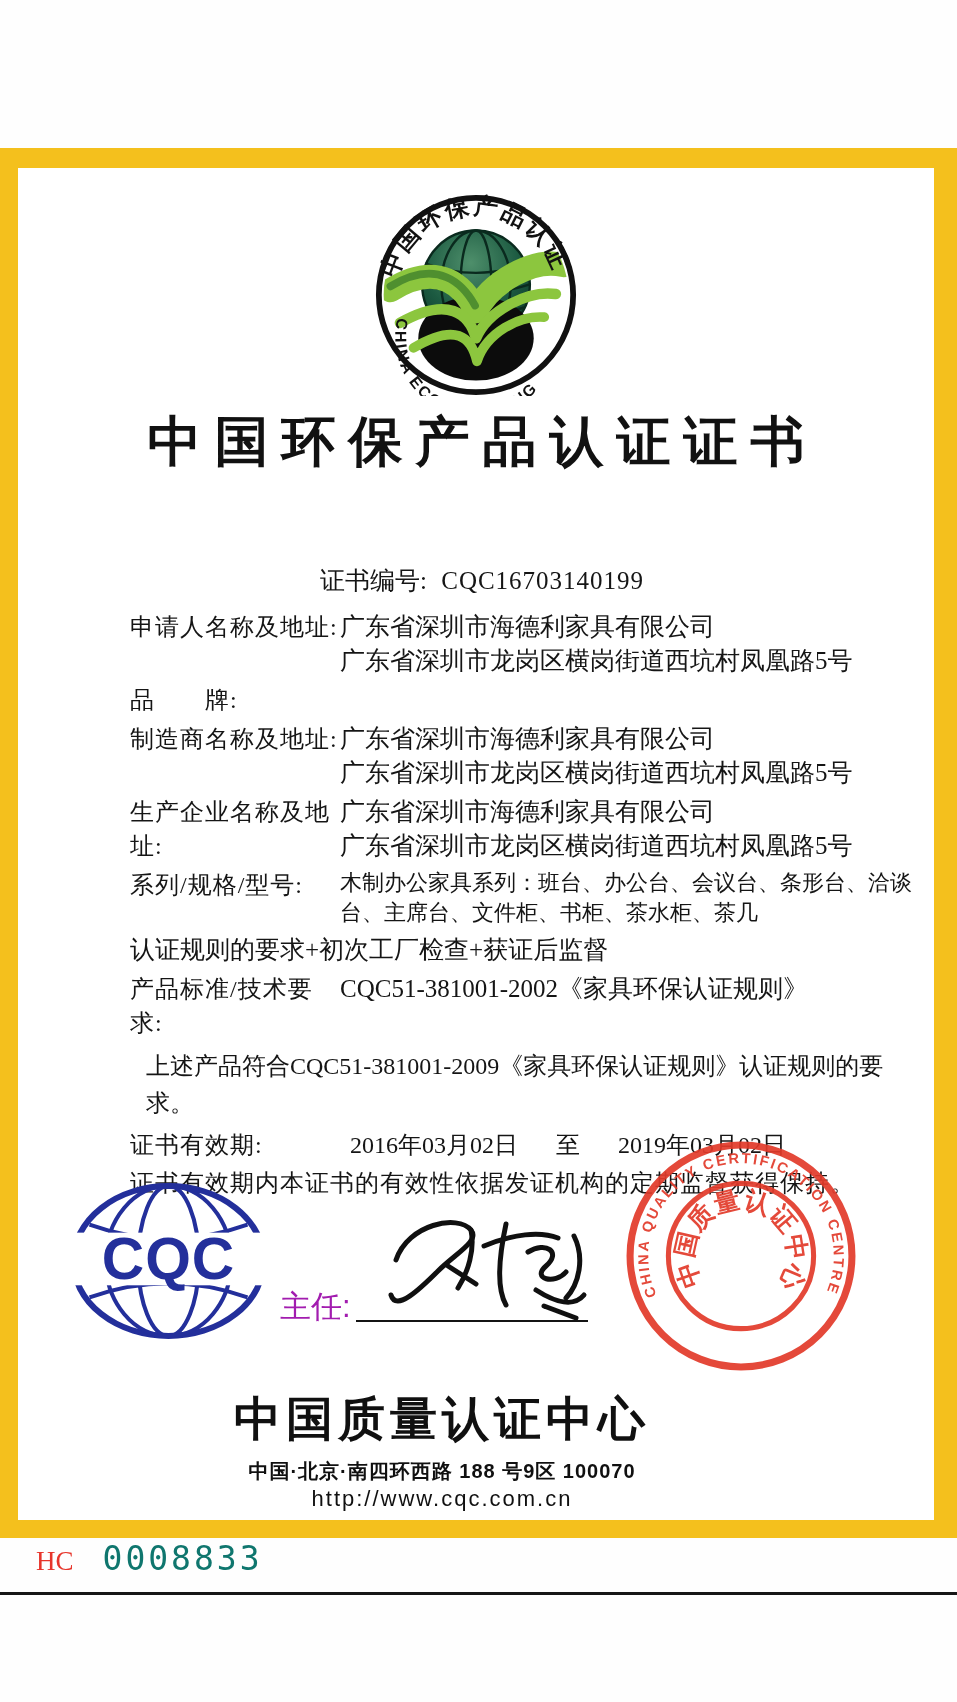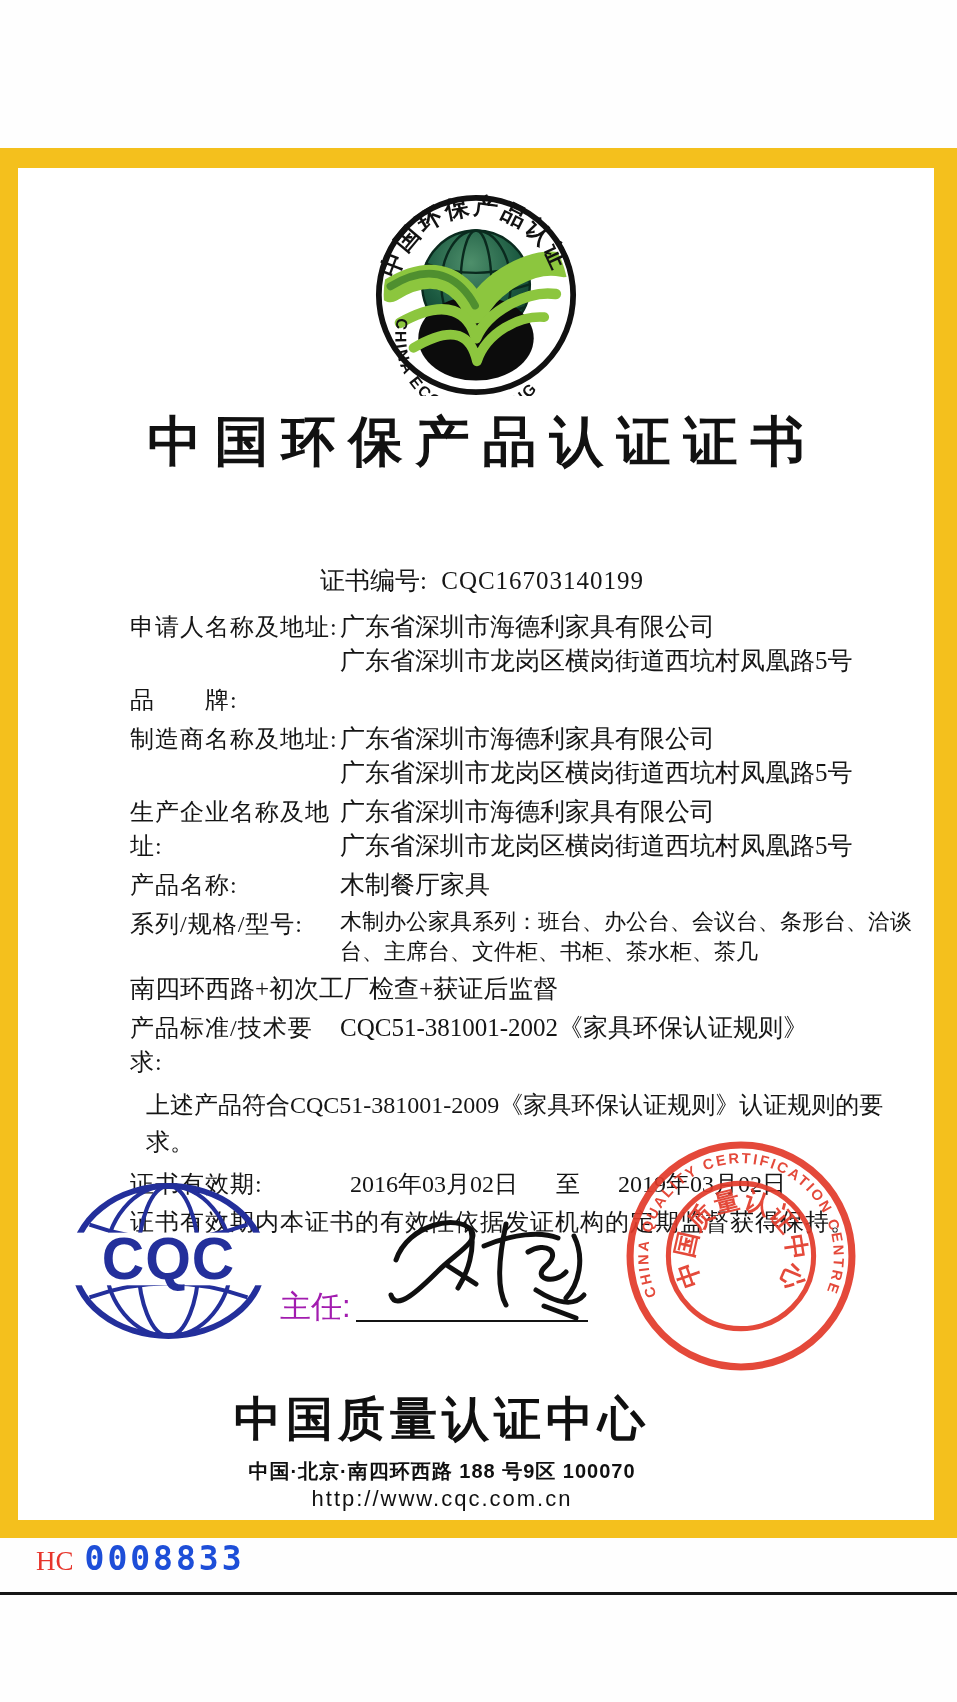--- a/index.html
+++ b/index.html
@@ -50,23 +50,23 @@
   }
   .issuer-address{
     position:absolute;top:1290px;left:0;width:100%;text-align:center;transform:translateX(-34px);
     font-family:"Liberation Sans",sans-serif;font-size:20px;font-weight:600;color:#101010;letter-spacing:1px;
   }
   .issuer-web{
     position:absolute;top:1318px;left:0;width:100%;text-align:center;transform:translateX(-34px);
     font-family:"Liberation Sans",sans-serif;font-size:22px;color:#101010;letter-spacing:2px;
   }
   
-  .serial{position:absolute;left:36px;top:1542px;display:flex;align-items:flex-end;gap:11px;}
+  .serial{position:absolute;left:36px;top:1542px;display:flex;align-items:flex-end;gap:29px;}
   .serial .prefix{font-family:"Liberation Serif",serif;font-size:27px;color:#E7352B;line-height:1;}
-  .serial .number{font-family:"DejaVu Sans Mono",monospace;font-weight:bold;font-size:33px;color:#1d4ed8;letter-spacing:3px;line-height:1;}
+  .serial .number{font-family:"DejaVu Sans Mono",monospace;font-weight:normal;font-size:33px;color:#0f766e;letter-spacing:3px;line-height:1;}
   .bottom-line{position:absolute;left:0;top:1592px;width:957px;height:3px;background:#161616;}
 </style>
 </head>
 <body>
 
 <div class="page">
 
   <div class="frame">
     <div class="inner">
 
@@ -140,38 +140,32 @@
         </div>
 
         <div class="frow">
           <span class="flabel">生产企业名称及地址:</span>
           <span class="fvalue">
             <span class="vline">广东省深圳市海德利家具有限公司</span>
             <span class="vline">广东省深圳市龙岗区横岗街道西坑村凤凰路5号</span>
           </span>
         </div>
 
-        <div class="frow">
-          <span class="flabel">产品名称:</span>
-          <span class="fvalue">
-            <span class="vline">木制餐厅家具</span>
-          </span>
-        </div>
 
         <div class="frow row-center">
           <span class="flabel">系列/规格/型号:</span>
           <span class="fvalue fv-small">
             <span class="vline">木制办公家具系列：班台、办公台、会议台、条形台、洽谈</span>
             <span class="vline">台、主席台、文件柜、书柜、茶水柜、茶几</span>
           </span>
         </div>
 
         <div class="frow">
           <span class="fvalue">
-            <span class="vline">南四环西路+初次工厂检查+获证后监督</span>
+            <span class="vline">认证规则的要求+初次工厂检查+获证后监督</span>
           </span>
         </div>
 
         <div class="frow">
           <span class="flabel">产品标准/技术要求:</span>
           <span class="fvalue">
             <span class="vline">CQC51-381001-2002《家具环保认证规则》</span>
           </span>
         </div>
 

